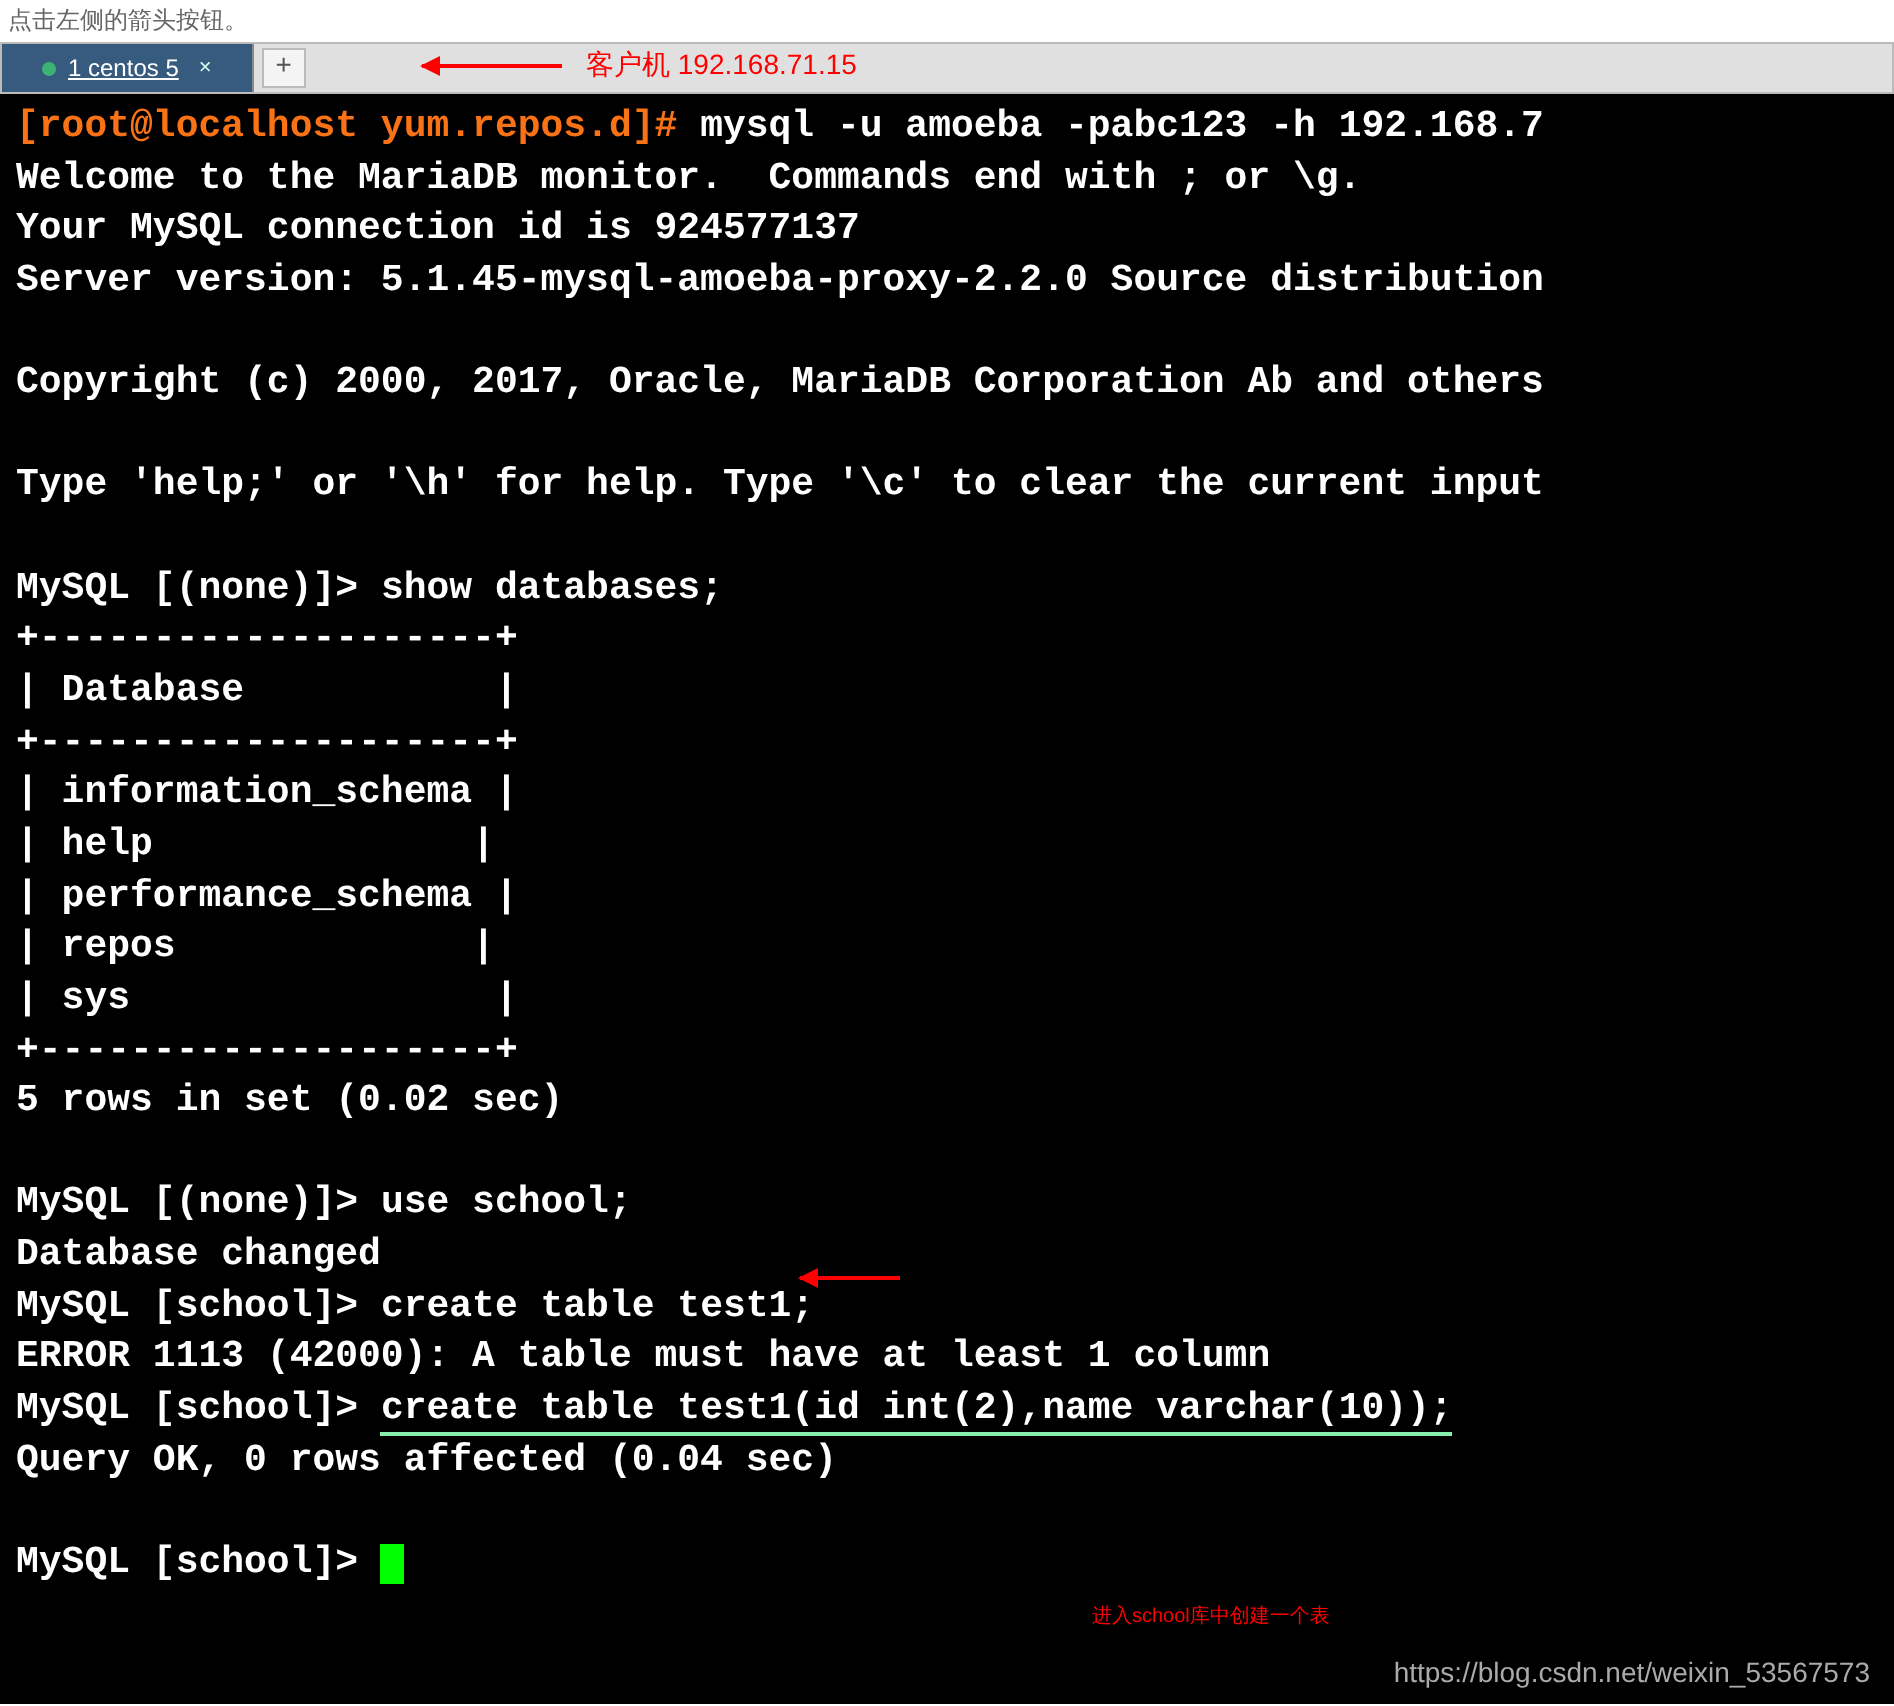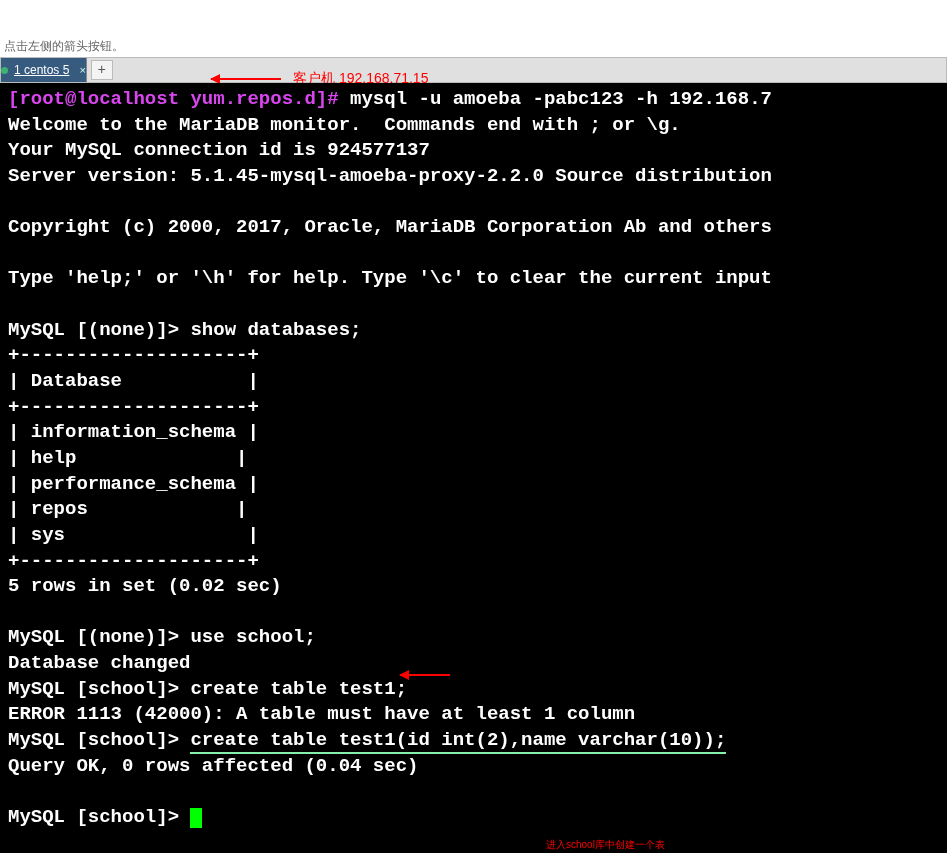--- a/index.html
+++ b/index.html
@@ -8,35 +8,34 @@
       background: #fff;
       width: 947px;
       height: 853px;
       overflow: hidden;
     }
     .header-text {
       font-size: 12px;
       color: #666;
       padding: 2px 4px;
       font-family: "Microsoft YaHei", sans-serif;
-      margin-top: 36px;
     }
     .tab-bar {
       background: #e0e0e0;
       border: 1px solid #bbb;
       display: flex;
       align-items: center;
       height: 26px;
       position: relative;
     }
     .tab {
       background: #375a7f;
       color: #fff;
       font-size: 12px;
-      padding: 4px 0;
+      padding: 4px 20px;
       display: flex;
       align-items: center;
       gap: 6px;
       height: 100%;
       border-right: 1px solid #888;
       font-family: "Microsoft YaHei", Arial, sans-serif;
     }
     .tab-dot {
       width: 7px;
       height: 7px;
@@ -67,21 +66,20 @@
     .annotation-top {
       position: absolute;
       left: 210px;
       top: 2px;
       color: #ff0000;
       font-size: 14px;
       font-family: "Microsoft YaHei", sans-serif;
       display: flex;
       align-items: center;
       gap: 12px;
-      margin-top: 10px;
     }
     .arrow-left {
       width: 70px;
       height: 2px;
       background: #ff0000;
       position: relative;
     }
     .arrow-left::before {
       content: "";
       position: absolute;
@@ -97,21 +95,21 @@
       font-family: "Consolas", "Courier New", monospace;
       font-size: 19px;
       font-weight: bold;
       line-height: 1.35;
       padding: 4px 8px;
       white-space: pre;
       position: relative;
       height: 805px;
       overflow: hidden;
     }
-    .white { color: #d946ef; }
+    .white { color: #f97316; }
     .underline-red {
       border-bottom: 2px solid #86efac;
       padding-bottom: 1px;
     }
     .cursor-block {
       background: #00ff00;
       display: inline-block;
       width: 12px;
       height: 20px;
       vertical-align: text-bottom;
@@ -194,13 +192,14 @@
 <span>MySQL [(none)]&gt; </span><span>use school;</span>
 <span>Database changed</span>
 <span>MySQL [school]&gt; </span><span>create table test1;</span>
 <span>ERROR 1113 (42000): A table must have at least 1 column</span>
 <span>MySQL [school]&gt; </span><span class="underline-red">create table test1(id int(2),name varchar(10));</span>
 <span>Query OK, 0 rows affected (0.04 sec)</span>
 <span></span>
 <span>MySQL [school]&gt; </span><span class="cursor-block"></span>
 <div class="arrow-mid"></div>
 <div class="annotation-bottom">进入school库中创建一个表</div>
+<div class="watermark">https://blog.csdn.net/weixin_53567573</div>
 </div>
 
 </body></html>

